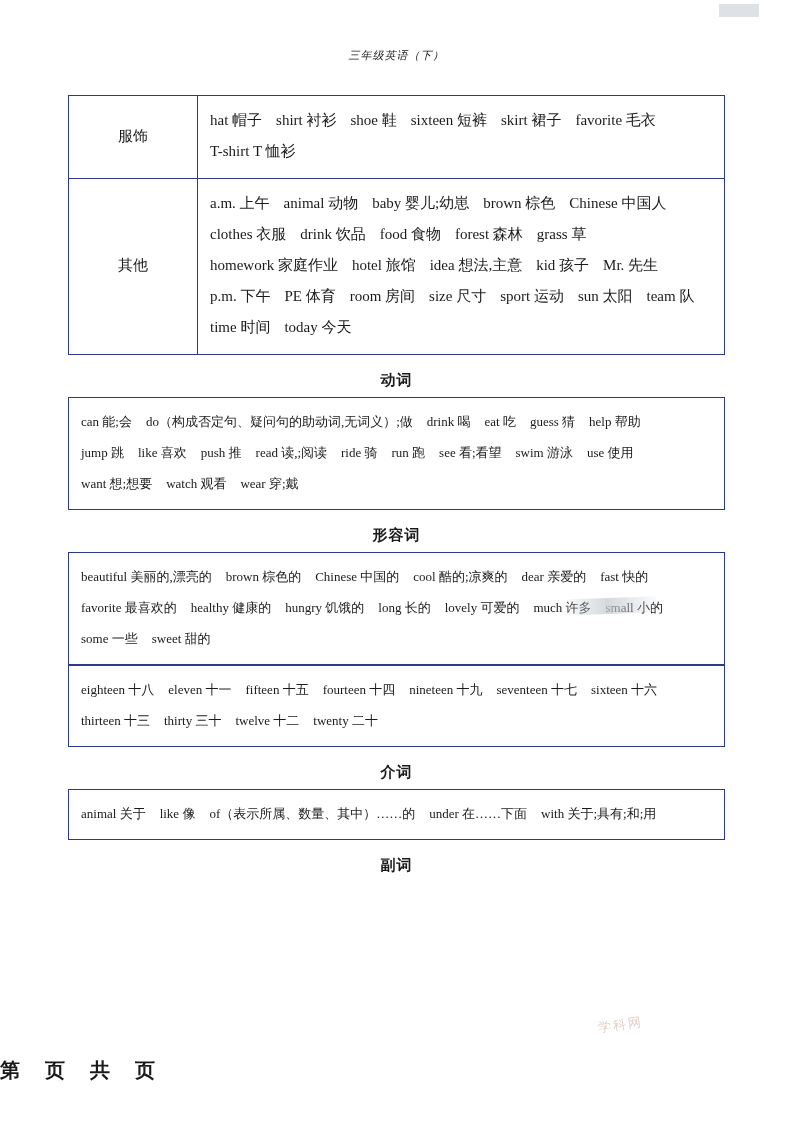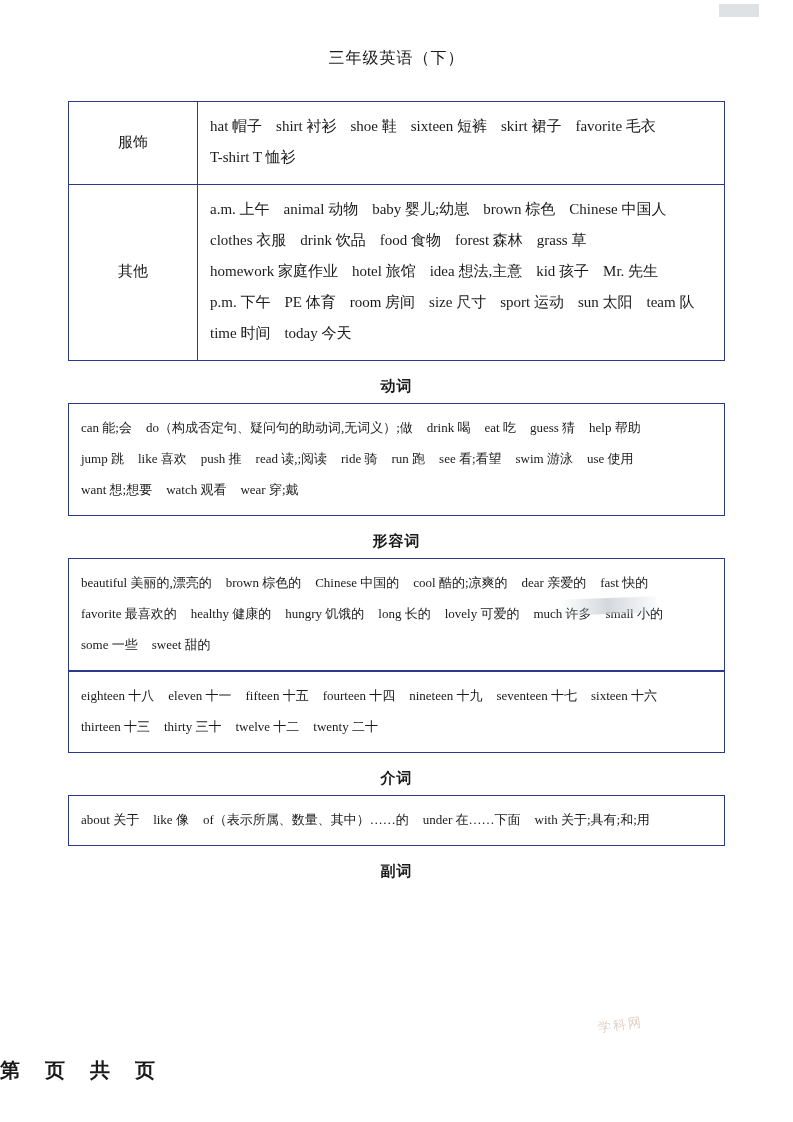--- a/index.html
+++ b/index.html
@@ -17,25 +17,26 @@
   }
   .page {
     position: relative;
     width: 793px;
     height: 1122px;
     box-sizing: border-box;
     padding: 0 68px;
   }
   .doc-header {
     text-align: center;
-    font-size: 16px;
+    font-size: 11px;
     letter-spacing: 1px;
     padding-top: 46px;
     padding-bottom: 8px;
     position: relative;
+    font-style: italic;
   }
   .doc-header .hdr-text {
     display: inline-block;
     position: relative;
     padding: 2px 6px;
   }
   .hdr-smudge {
     position: absolute;
     right: -34px;
     top: 4px;
@@ -153,21 +154,21 @@
   <div class="box">
     <span class="word">beautiful 美丽的,漂亮的</span><span class="word">brown 棕色的</span><span class="word">Chinese 中国的</span><span class="word">cool 酷的;凉爽的</span><span class="word">dear 亲爱的</span><span class="word">fast 快的</span><span class="word">favorite 最喜欢的</span><span class="word">healthy 健康的</span><span class="word">hungry 饥饿的</span><span class="word">long 长的</span><span class="word">lovely 可爱的</span><span class="word">much 许多</span><span class="word">small 小的</span><span class="word">some 一些</span><span class="word">sweet 甜的</span>
   </div>
 
   <div class="box">
     <span class="word">eighteen 十八</span><span class="word">eleven 十一</span><span class="word">fifteen 十五</span><span class="word">fourteen 十四</span><span class="word">nineteen 十九</span><span class="word">seventeen 十七</span><span class="word">sixteen 十六</span><span class="word">thirteen 十三</span><span class="word">thirty 三十</span><span class="word">twelve 十二</span><span class="word">twenty 二十</span>
   </div>
 
   <div class="section-title">介词</div>
   <div class="box">
-    <span class="word">about 关于</span><span class="word">like 像</span><span class="word">of（表示所属、数量、其中）……的</span><span class="word">under 在……下面</span><span class="word">with 关于;具有;和;用</span>
+    <span class="word">animal 关于</span><span class="word">like 像</span><span class="word">of（表示所属、数量、其中）……的</span><span class="word">under 在……下面</span><span class="word">with 关于;具有;和;用</span>
   </div>
 
   <div class="section-title">副词</div>
 
   <div class="watermark">学科网</div>
   <div class="smudge2"></div>
 
   <div class="footer">第 页 共 页</div>
 
 </div>

